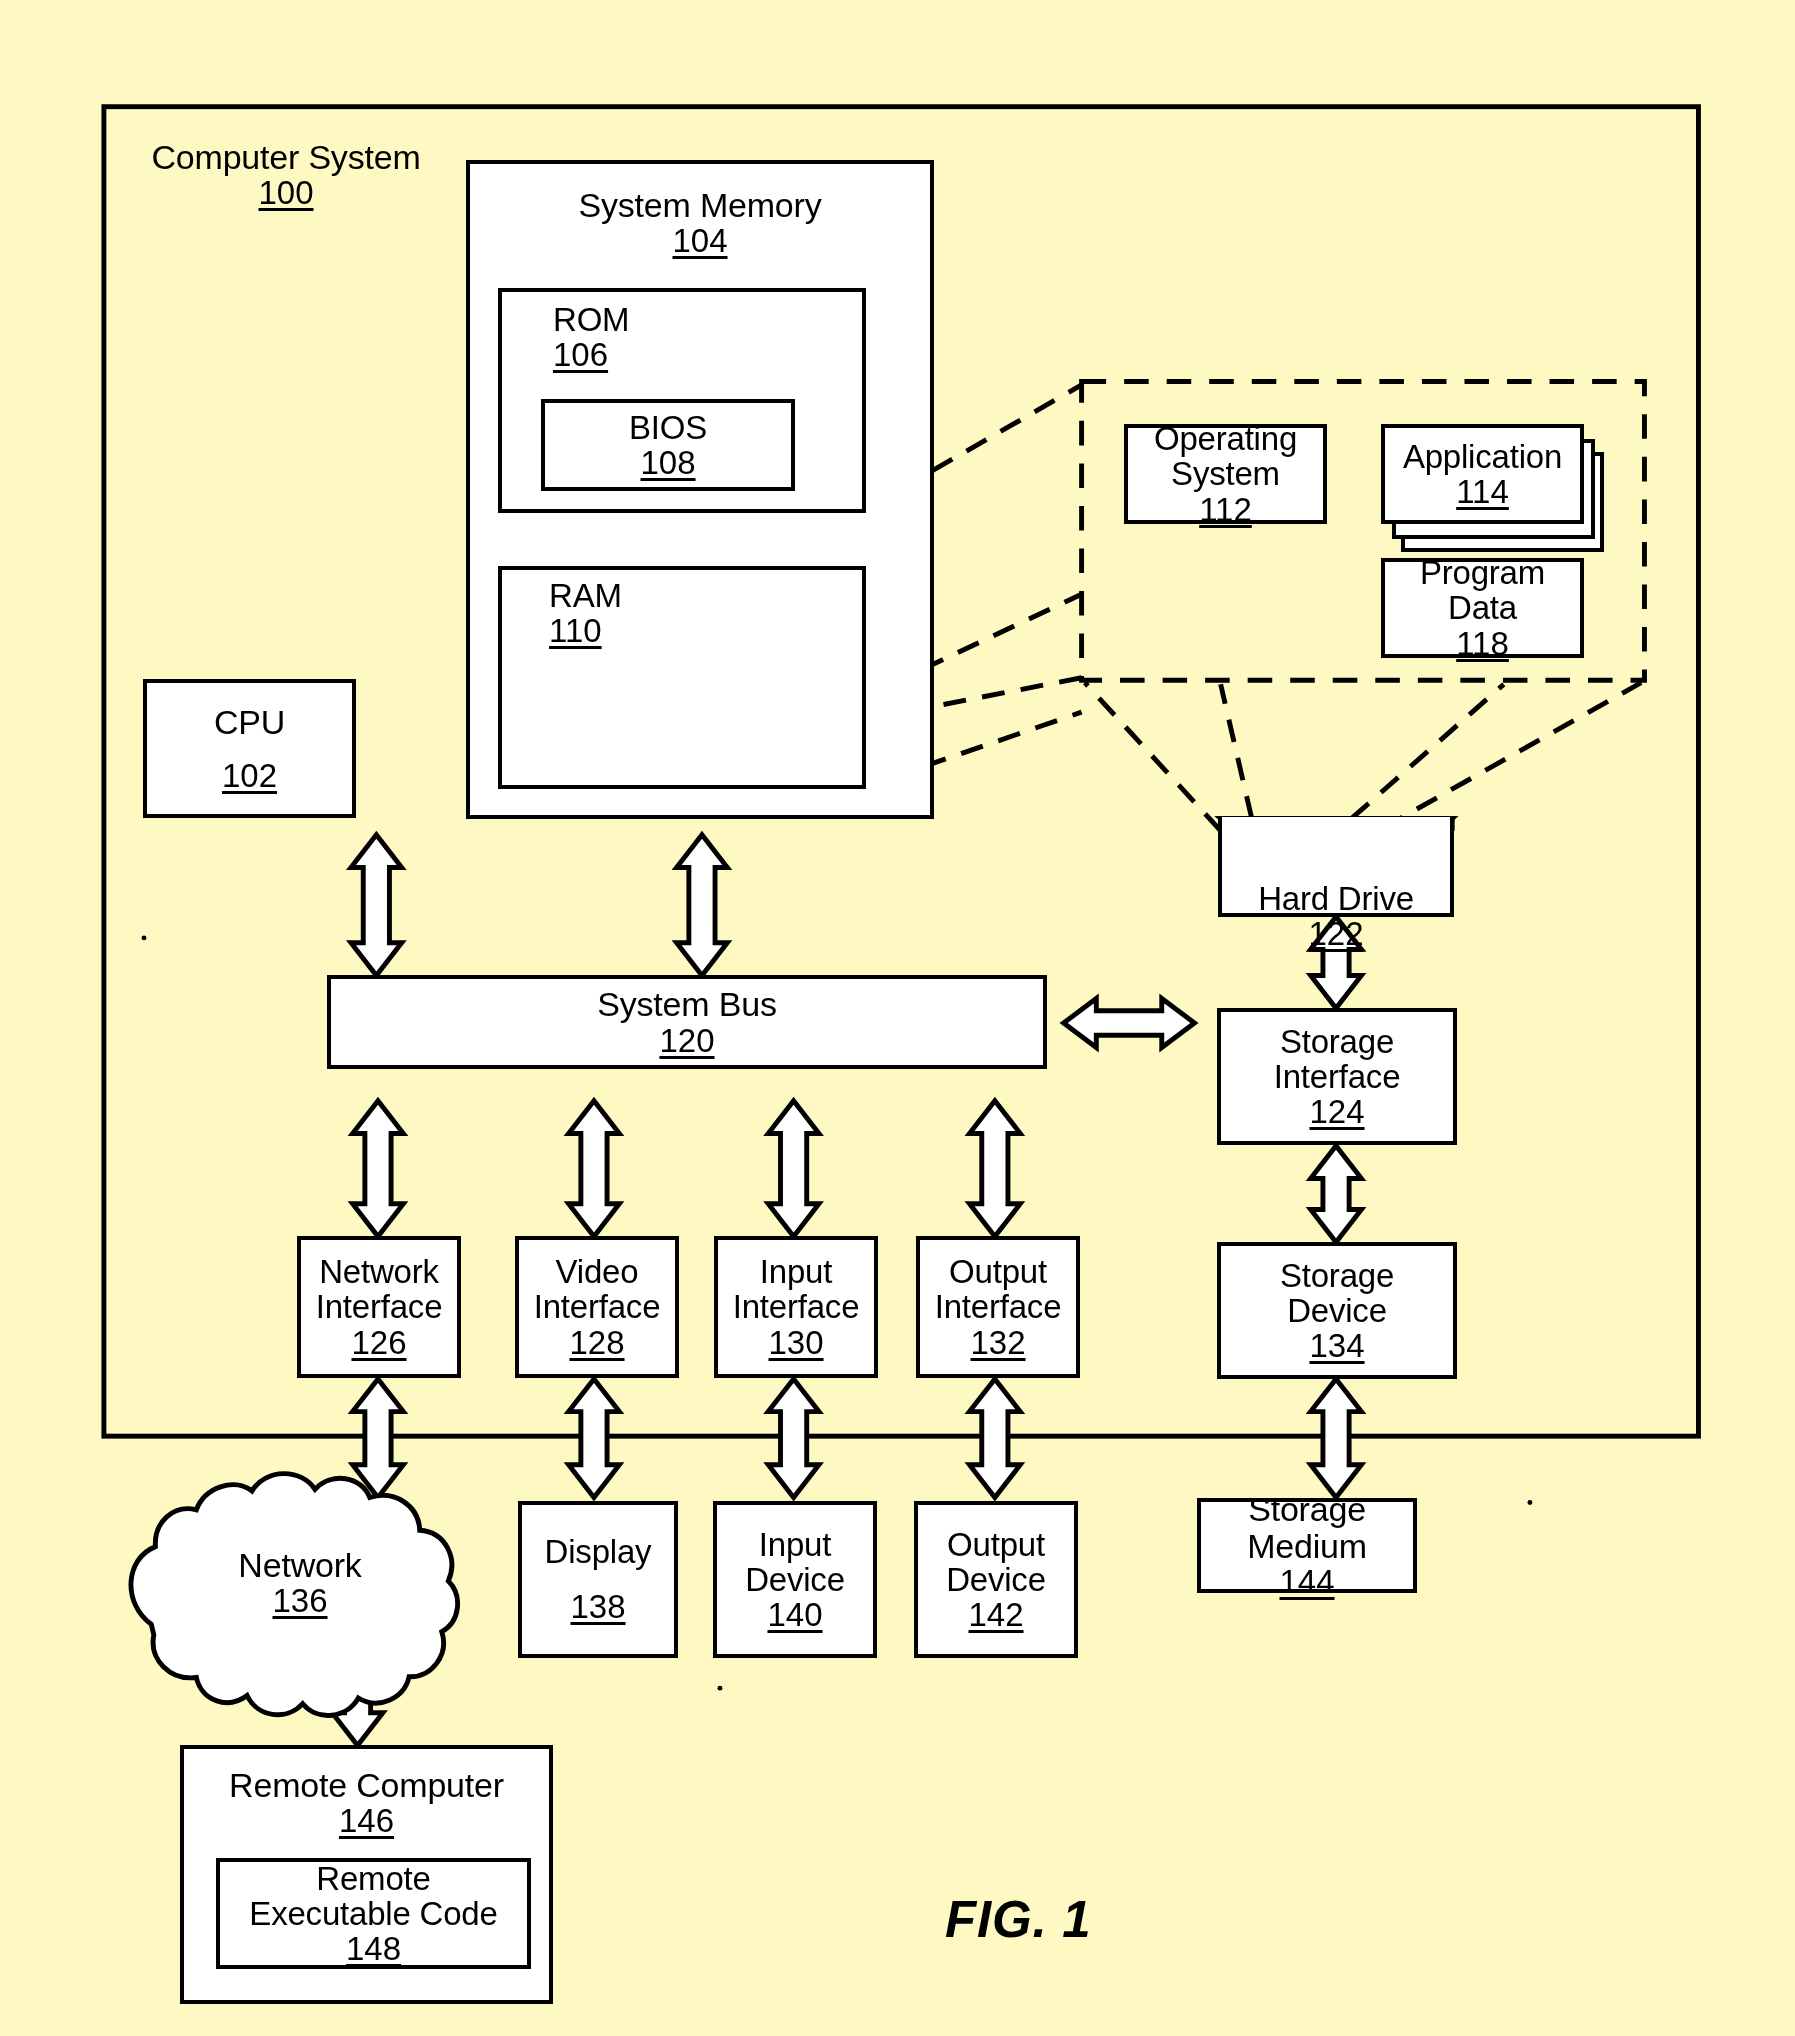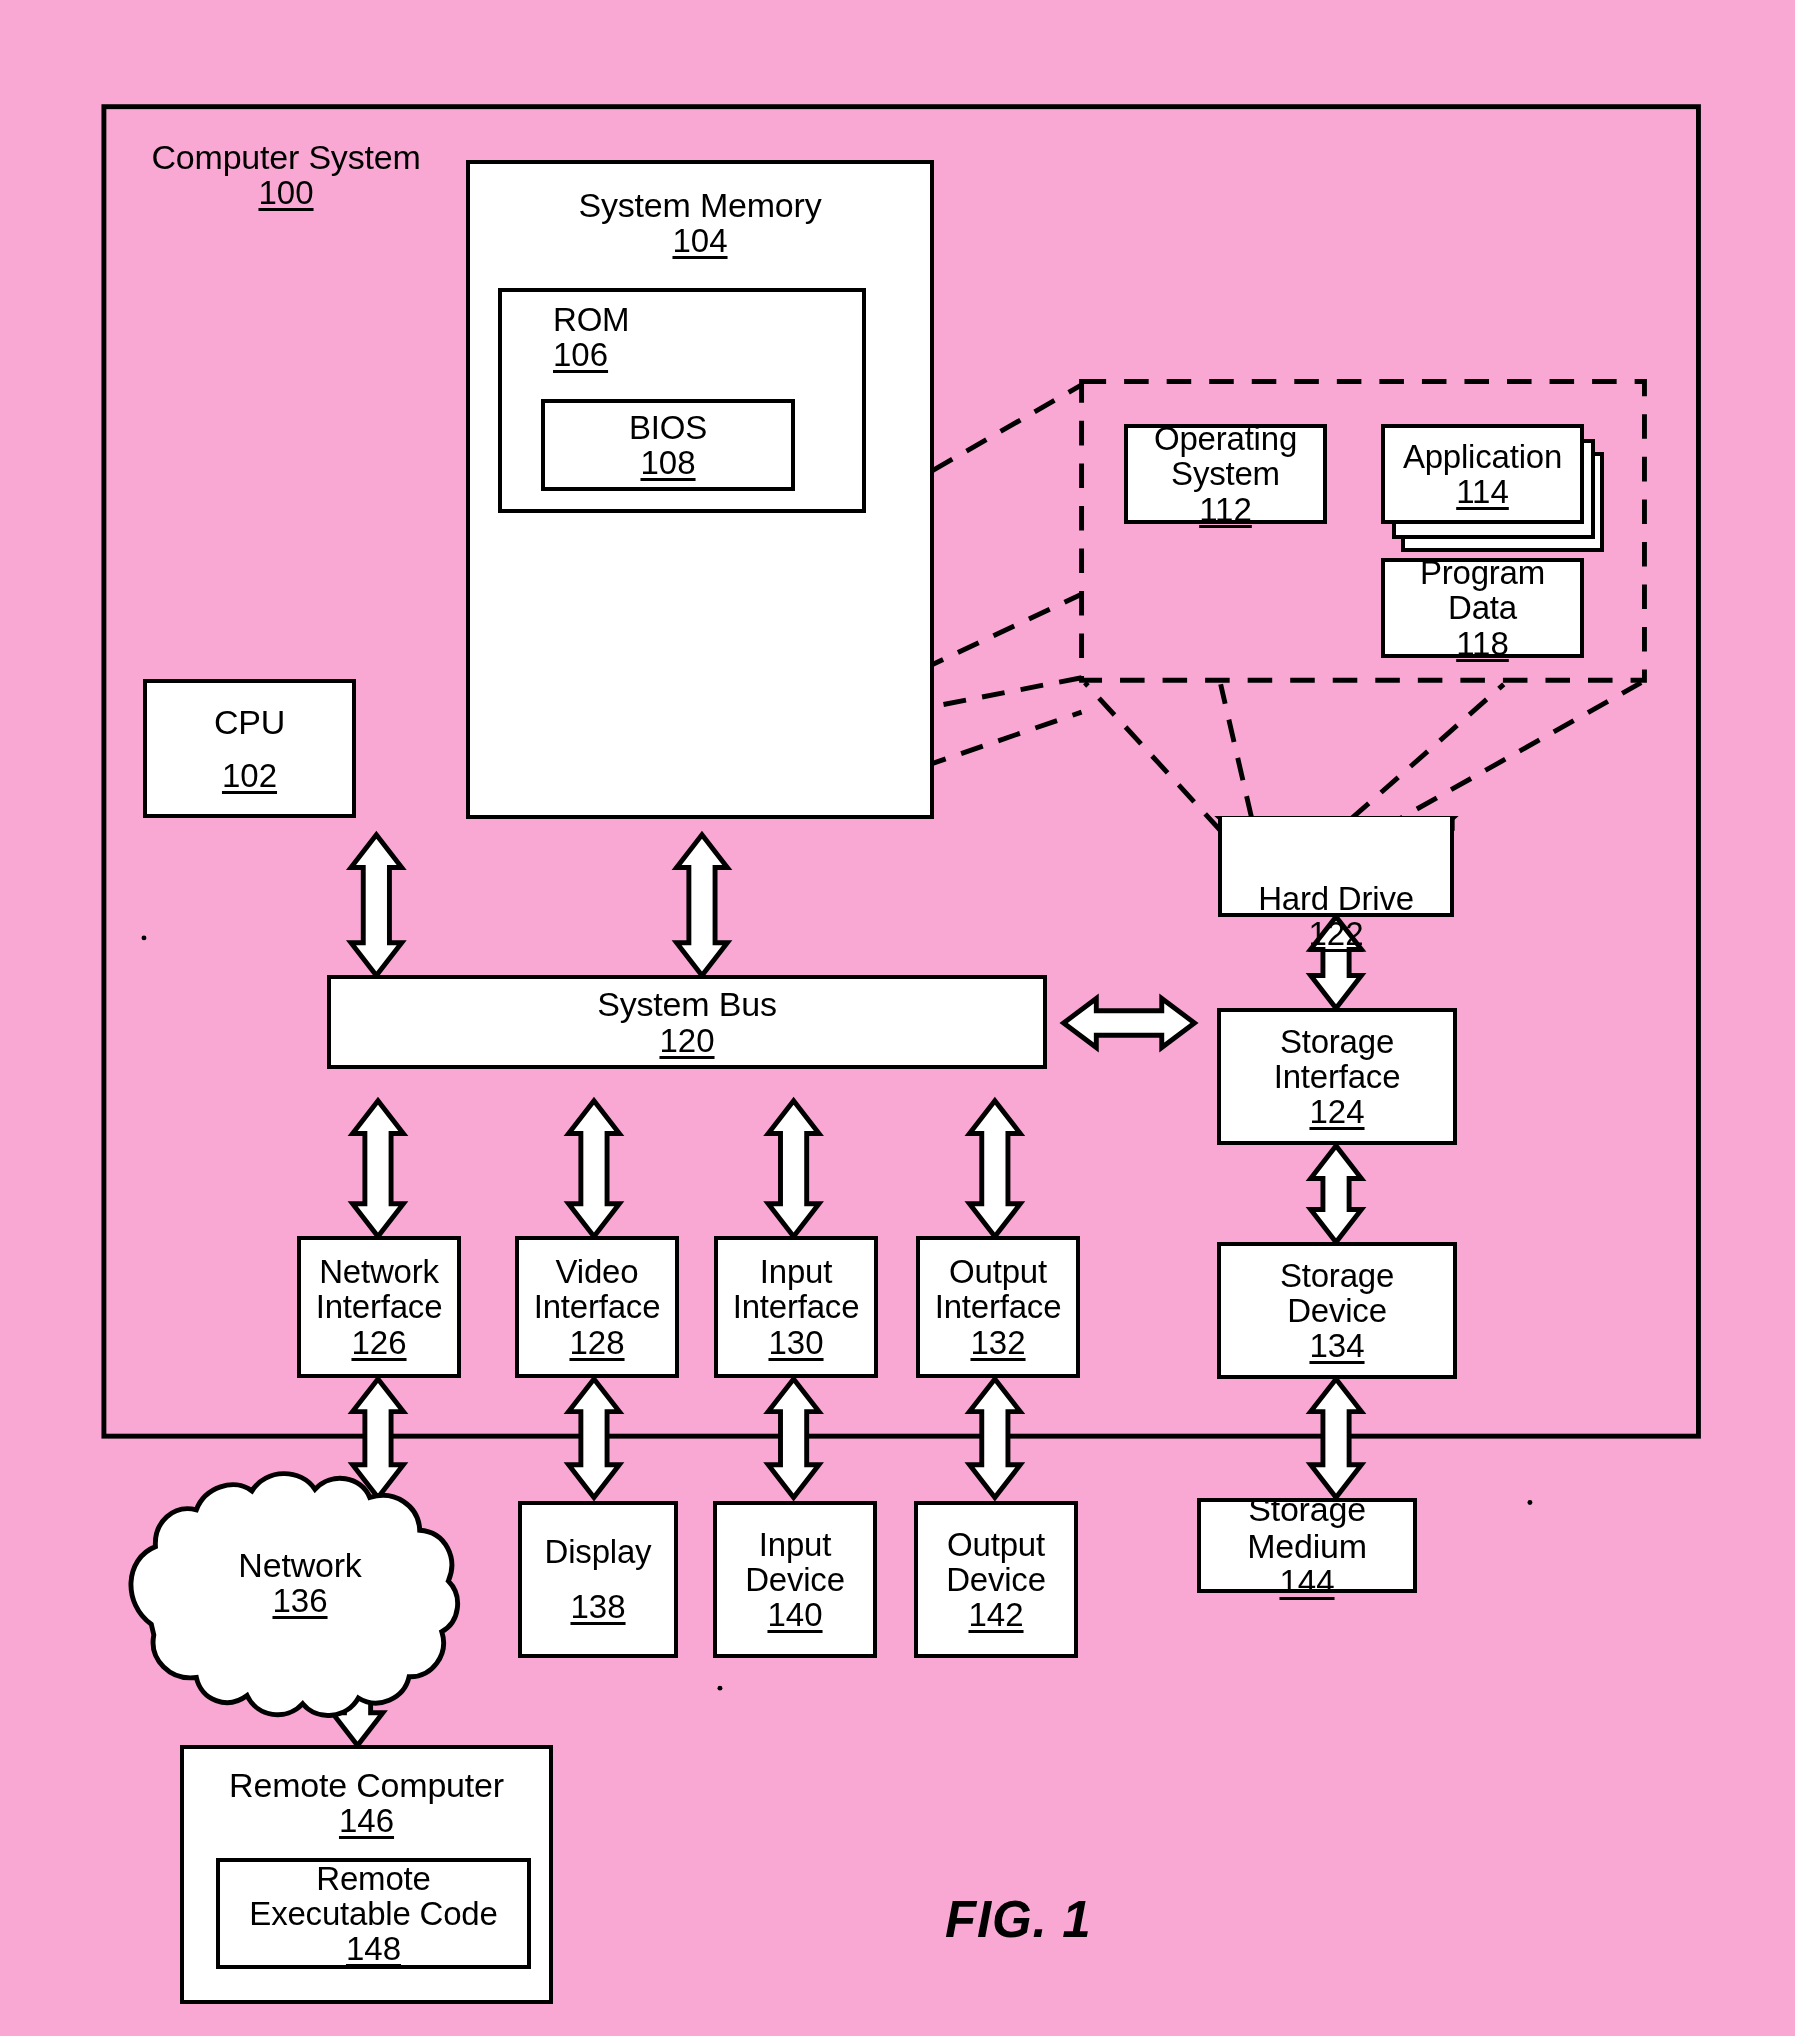--- a/index.html
+++ b/index.html
@@ -7,21 +7,21 @@
     padding: 0;
     background: #ffffff;
   }
   body {
     font-family: "Liberation Sans", sans-serif;
   }
   #figure {
     position: relative;
     width: 1795px;
     height: 2037px;
-    background: #f9a8d4;
+    background: #fef9c3;
     overflow: hidden;
   }
   svg.layer {
     position: absolute;
     left: 0;
     top: 0;
     width: 1795px;
     height: 2037px;
     pointer-events: none;
   }
@@ -213,20 +213,24 @@
   <div class="box topalign" style="left:498px; top:288px; width:368px; height:225px; padding-top:9.8px; align-items:flex-start; padding-left:51px;">
     <div class="label">ROM</div>
     <div class="num">106</div>
   </div>
 
   <div class="box" style="left:541px; top:399px; width:254px; height:92px;">
     <div class="label">BIOS</div>
     <div class="num">108</div>
   </div>
 
+  <div class="box topalign" style="left:498px; top:566px; width:368px; height:223px; padding-top:8.2px; align-items:flex-start; padding-left:47px;">
+    <div class="label">RAM</div>
+    <div class="num">110</div>
+  </div>
 
   <div class="box" style="left:143px; top:679px; width:213px; height:139px;">
     <div class="label lbl-lg">CPU</div>
     <div style="height:18px"></div>
     <div class="num">102</div>
   </div>
 
   <div class="box" style="left:1124px; top:424px; width:203px; height:100px;">
     <div class="label">Operating
 System</div>

